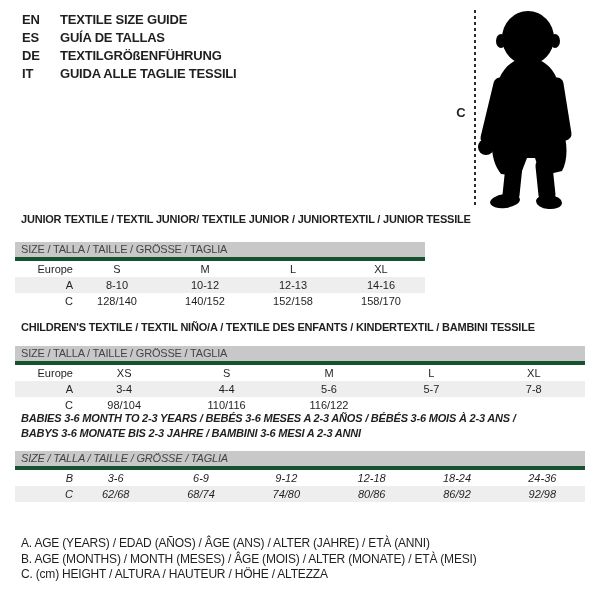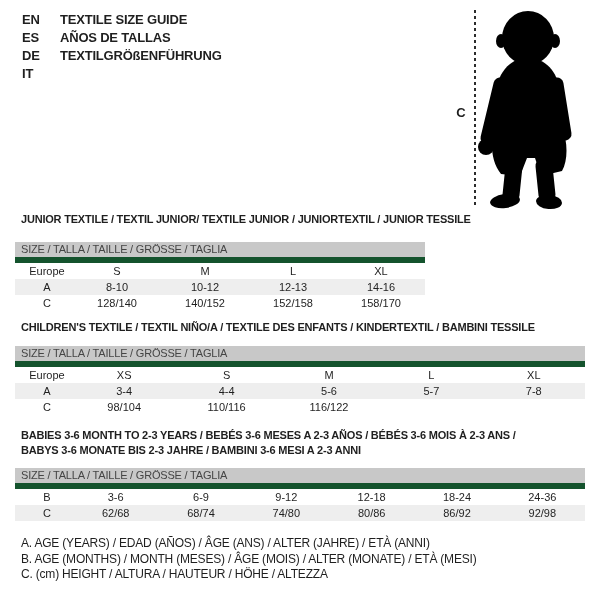--- a/index.html
+++ b/index.html
@@ -18,59 +18,60 @@
     position:absolute;left:474px;top:10px;width:2px;height:198px;
     background:repeating-linear-gradient(to bottom,#2c2c2c 0 3px,transparent 3px 6px);
   }
   .figure-label{position:absolute;left:452px;top:105px;width:18px;text-align:center;
     font-weight:bold;font-size:13px;}
   .baby-svg{position:absolute;left:478px;top:8px;}
   
   .section{position:absolute;left:15px;}
   .sec-junior{top:212px;width:410px;}
   .sec-children{top:320px;width:570px;}
-  .sec-babies{top:428px;width:570px;}
+  .sec-babies{top:411px;width:570px;font-style:italic;}
   .tbl-title{font-size:11px;font-weight:bold;letter-spacing:-0.2px;line-height:15px;
     padding-left:6px;white-space:nowrap;}
-  .size-bar{background:#c8c8c8;border-bottom:6px solid #14532d;height:15px;line-height:15px;
+  .size-bar{background:#c8c8c8;border-bottom:4px solid #14532d;height:15px;line-height:15px;
     font-size:11px;color:#454545;padding-left:6px;letter-spacing:-0.2px;}
   .sec-junior .size-bar{margin-top:15px;}
   .sec-children .size-bar{margin-top:11px;}
   .sec-babies .size-bar{margin-top:10px;}
   .grid-row{display:grid;height:16px;line-height:16px;font-size:11px;}
   .cols5{grid-template-columns:58px 1fr 1fr 1fr 1fr;}
   .cols6{grid-template-columns:58px 1fr 1fr 1fr 1fr 1fr;}
   .cols7{grid-template-columns:58px 1fr 1fr 1fr 1fr 1fr 1fr;}
   .grid-row.alt{background:#eeeeee;}
   .cell{text-align:center;overflow:hidden;}
-  .cell.lbl{text-align:center;padding-left:6px;}
+  .cell.lbl{text-align:right;padding-left:6px;}
   
   .footnotes{position:absolute;left:21px;top:536px;}
   .footnote{font-size:12px;font-weight:normal;letter-spacing:-0.2px;line-height:15.5px;white-space:nowrap;}
 </style>
 </head>
 <body>
 
 <div class="canvas">
 
   <div class="lang-list">
     <div class="lang-row">
       <span class="lang-code">EN</span>
       <span class="lang-title">TEXTILE SIZE GUIDE</span>
     </div>
     <div class="lang-row">
       <span class="lang-code">ES</span>
-      <span class="lang-title">AÑOS DE TALLAS</span>
+      <span class="lang-title">GUÍA DE TALLAS</span>
     </div>
     <div class="lang-row">
       <span class="lang-code">DE</span>
       <span class="lang-title">TEXTILGRÖßENFÜHRUNG</span>
     </div>
     <div class="lang-row">
       <span class="lang-code">IT</span>
+      <span class="lang-title">GUIDA ALLE TAGLIE TESSILI</span>
     </div>
   </div>
 
   <div class="figure-area">
     <div class="dash-line"></div>
     <div class="figure-label">C</div>
     <svg class="baby-svg" viewBox="0 0 112 202" width="112" height="202" xmlns="http://www.w3.org/2000/svg">
       <g fill="#000000">
         <ellipse cx="50" cy="30" rx="26" ry="27"></ellipse>
         <ellipse cx="23" cy="33" rx="5" ry="7"></ellipse>

